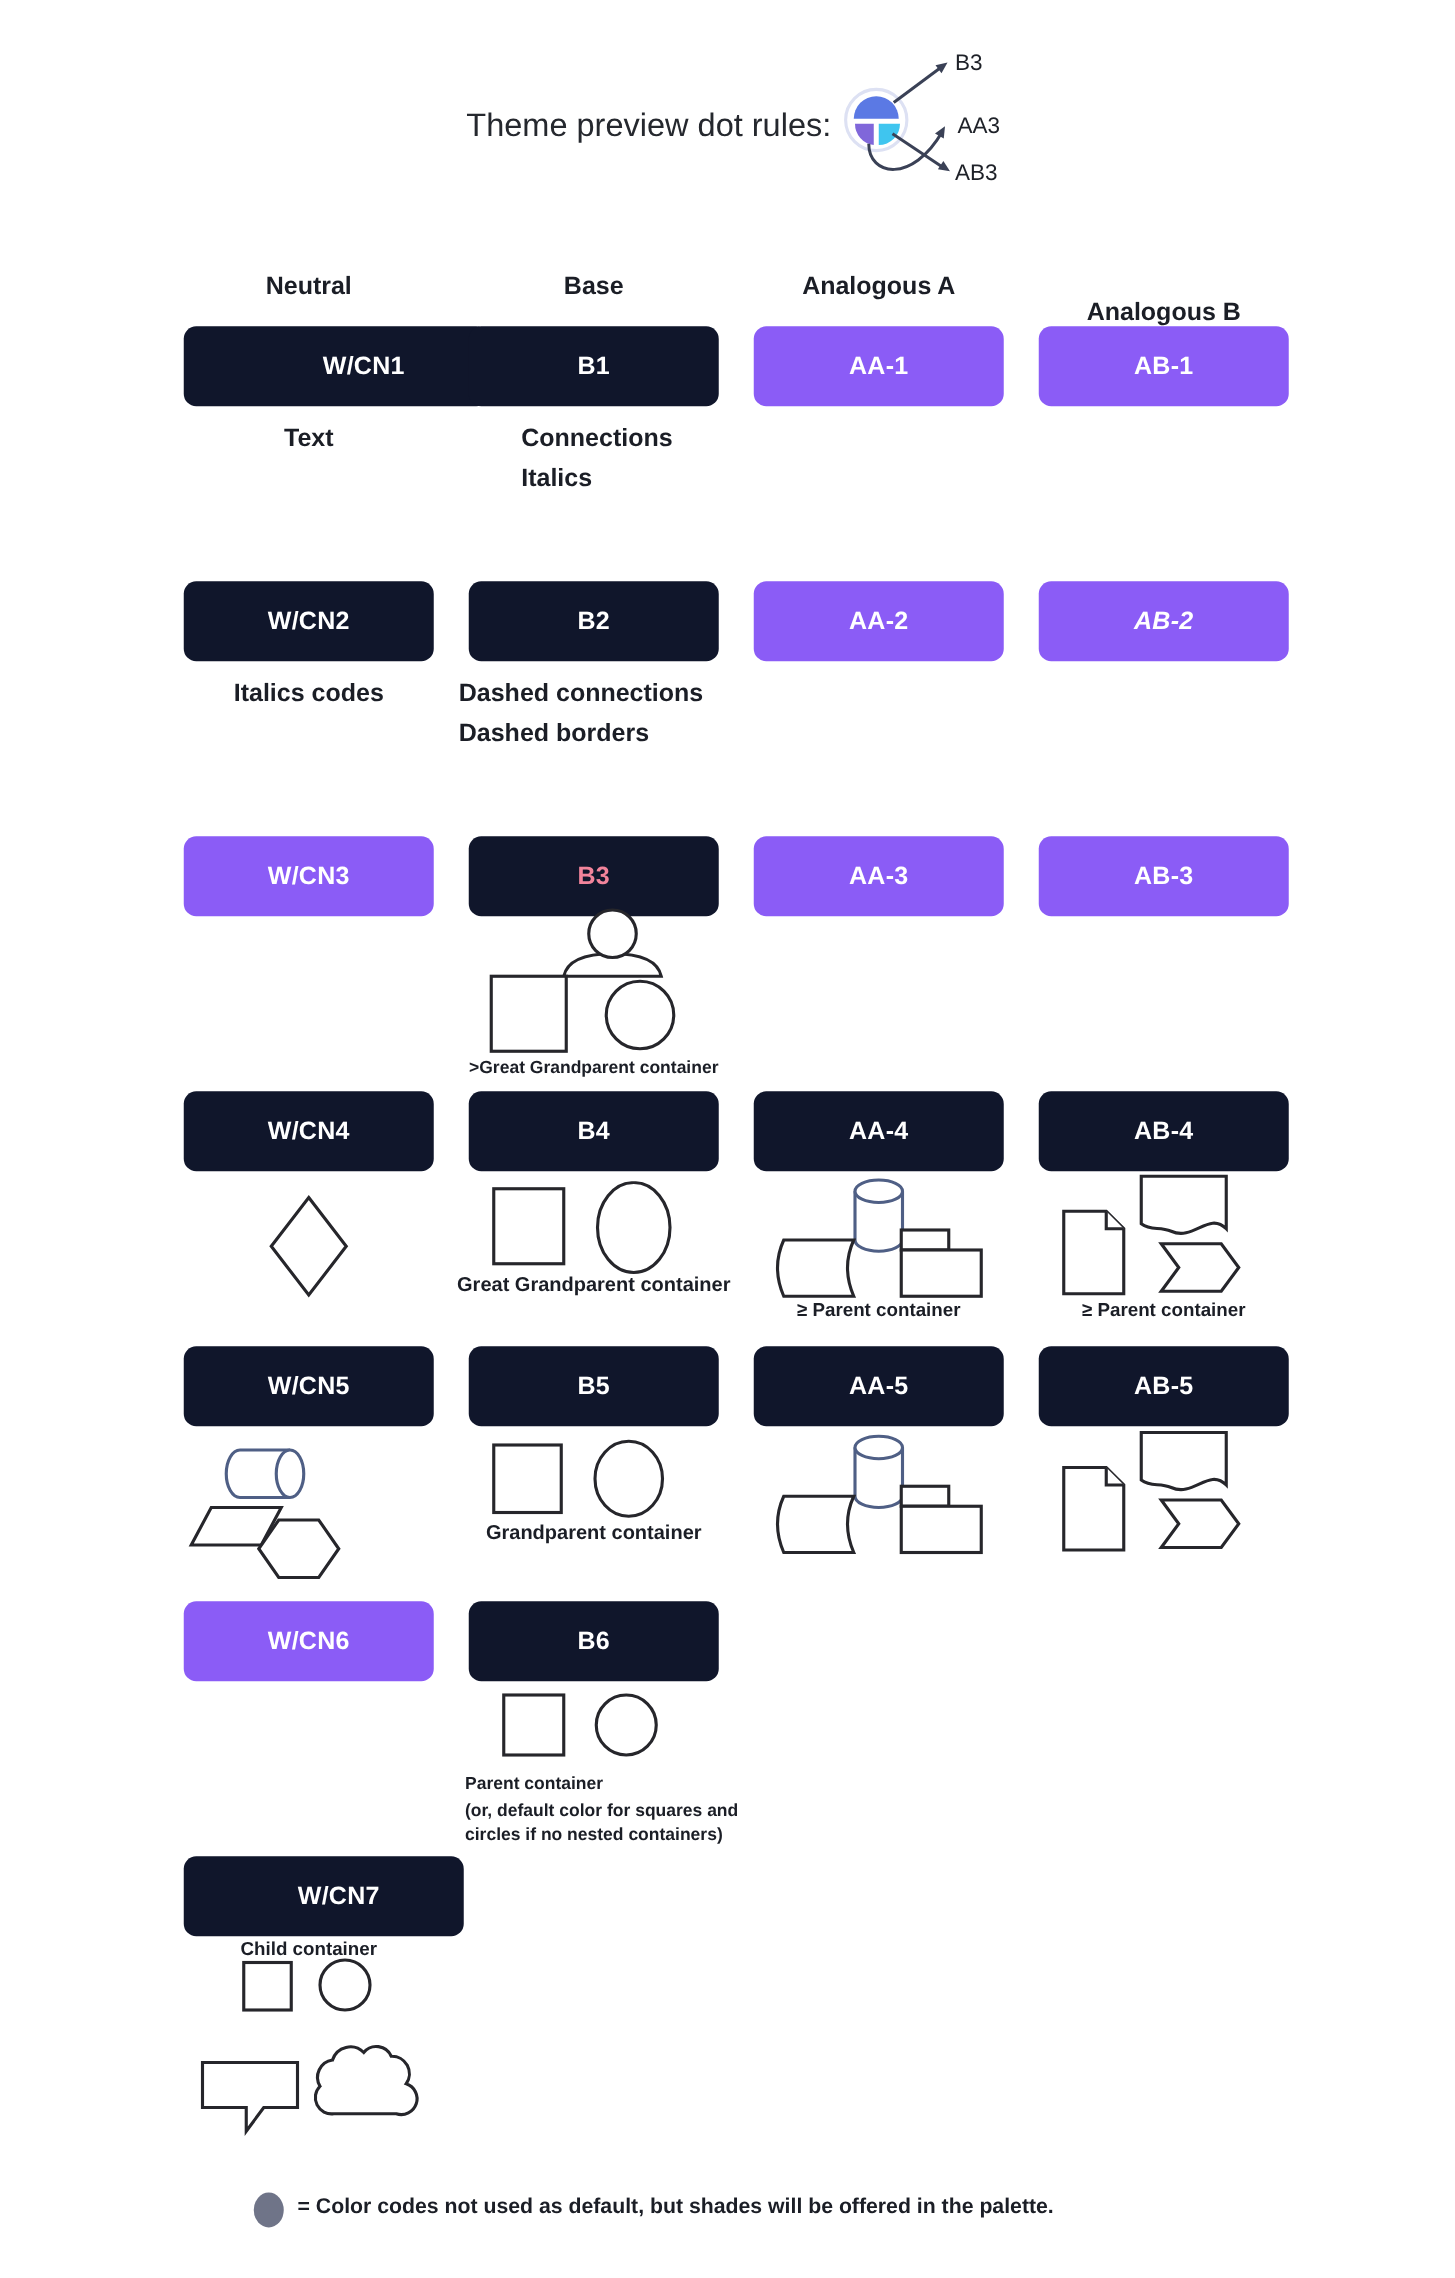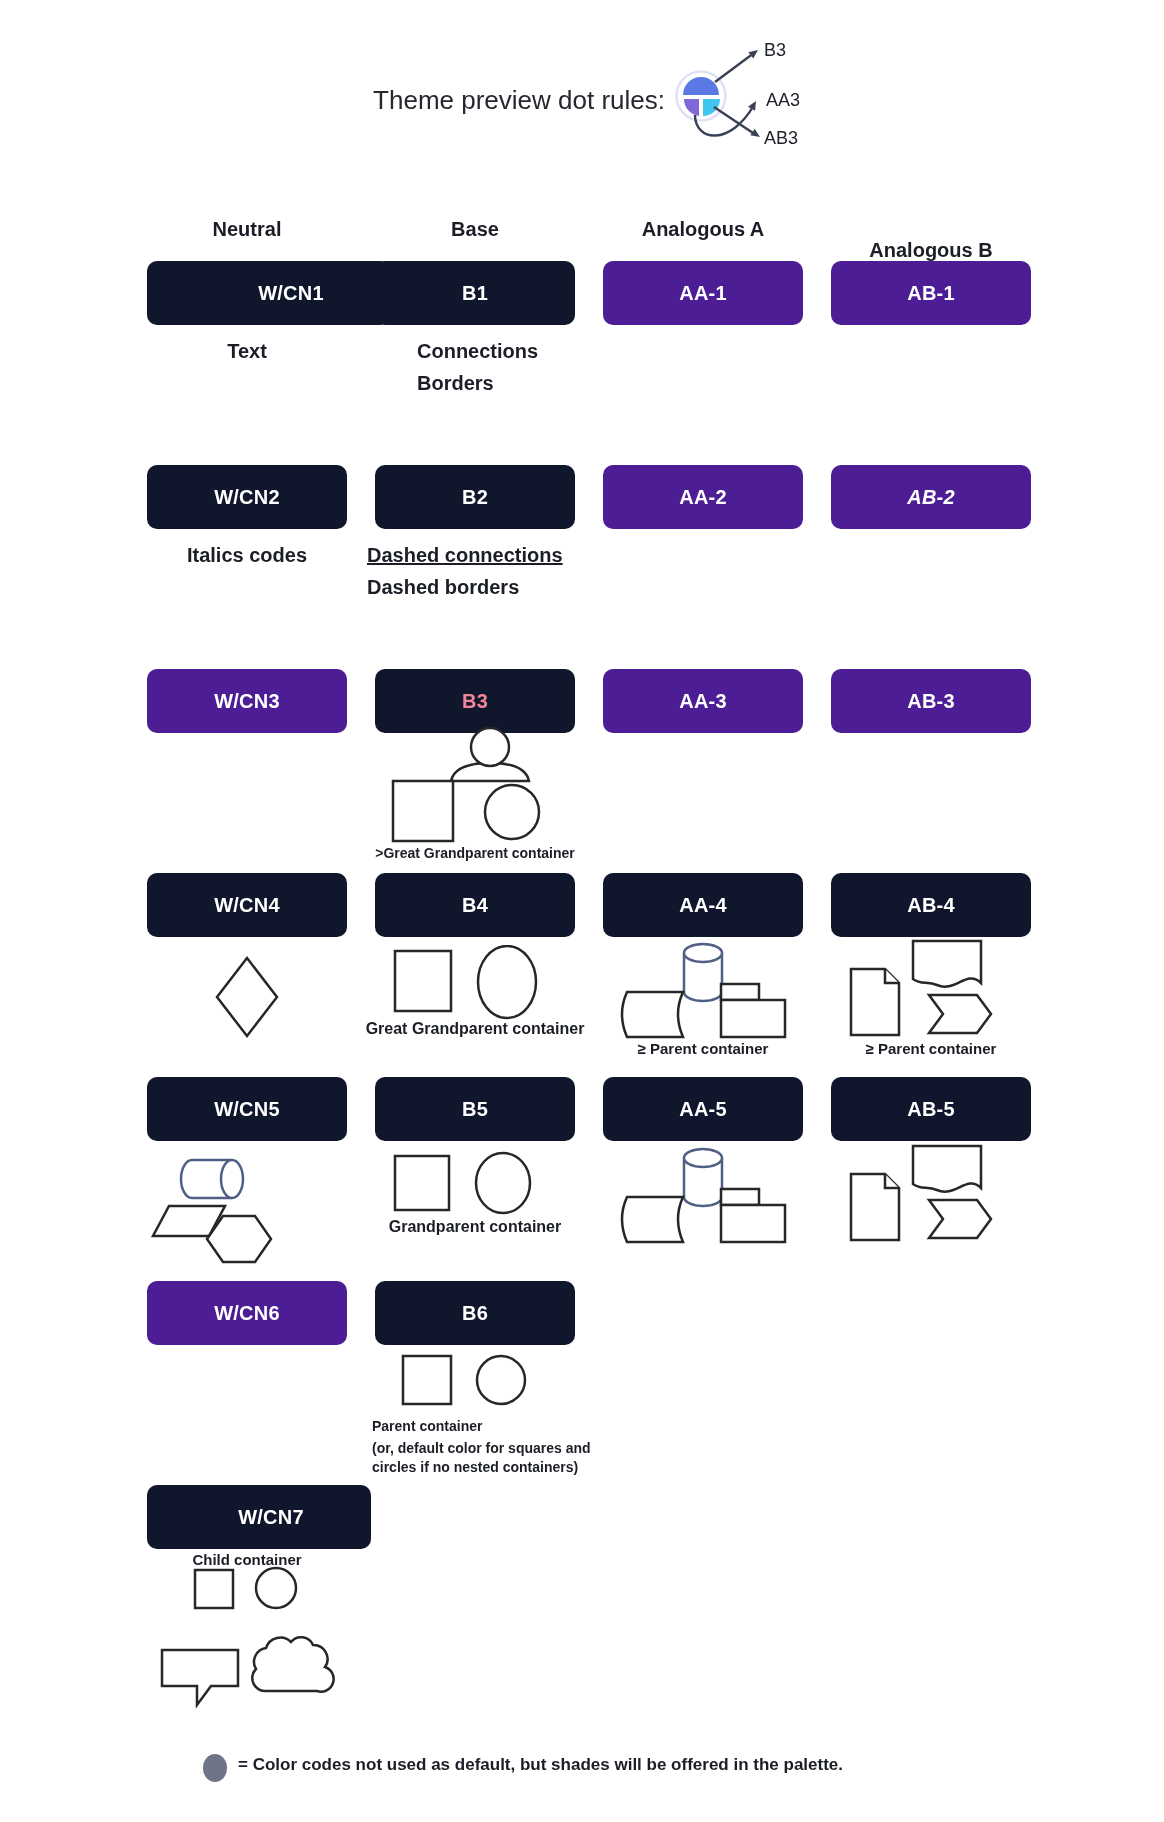--- a/index.html
+++ b/index.html
@@ -7,21 +7,21 @@
     width:1164px;height:1822px;position:relative;background:#ffffff;
     font-family:"Liberation Sans", sans-serif;color:#1b1e26;overflow:hidden;
   }
   .abs{position:absolute;}
   .sw{
     position:absolute;width:200px;height:64px;border-radius:10px;
     display:flex;align-items:center;justify-content:center;
     font-weight:700;font-size:20px;color:#ffffff;letter-spacing:.2px;
   }
   .sw.dark{background:#10162b;}
-  .sw.gray{background:#4c1d95;}
+  .sw.gray{background:#8b5cf6;}
   .sw.pinktext{color:#f2849b;}
   .hdr{
     position:absolute;top:218px;width:200px;text-align:center;
     font-weight:700;font-size:20px;color:#1b1e26;
   }
   .note{position:absolute;font-weight:700;font-size:20px;color:#1b1e26;}
   .cap{position:absolute;font-weight:700;color:#1b1e26;}
   .c200{width:200px;text-align:center;}
   .c240{width:240px;text-align:center;}
   .c220{width:220px;text-align:center;}
@@ -69,29 +69,29 @@
 <div class="hdr" style="left:603px;">Analogous A</div>
 <div class="hdr" style="left:831px;margin-top:21px;">Analogous B</div>
 
 <div class="sw dark" style="left:147px;top:261px;padding-left:44px;">W/CN1</div>
 <div class="sw dark" style="left:375px;top:261px;">B1</div>
 <div class="sw gray" style="left:603px;top:261px;">AA-1</div>
 <div class="sw gray" style="left:831px;top:261px;">AB-1</div>
 
 <div class="note c200" style="left:147px;top:340px;">Text</div>
 <div class="note" style="left:417px;top:340px;">Connections</div>
-<div class="note" style="left:417px;top:372px;">Borders</div>
+<div class="note" style="left:417px;top:372px;">Italics</div>
 
 <div class="sw dark" style="left:147px;top:465px;">W/CN2</div>
 <div class="sw dark" style="left:375px;top:465px;">B2</div>
 <div class="sw gray" style="left:603px;top:465px;">AA-2</div>
 <div class="sw gray" style="left:831px;top:465px;font-style:italic;">AB-2</div>
 
 <div class="note c200" style="left:147px;top:544px;">Italics codes</div>
-<div class="note" style="left:367px;top:544px;text-decoration:underline;">Dashed connections</div>
+<div class="note" style="left:367px;top:544px;">Dashed connections</div>
 <div class="note" style="left:367px;top:576px;">Dashed borders</div>
 
 <div class="sw gray" style="left:147px;top:669px;">W/CN3</div>
 <div class="sw dark pinktext" style="left:375px;top:669px;">B3</div>
 <div class="sw gray" style="left:603px;top:669px;">AA-3</div>
 <div class="sw gray" style="left:831px;top:669px;">AB-3</div>
 
 <svg class="abs" style="left:375px;top:723px;" width="200" height="125" viewBox="0 0 200 125">
   <path class="shape" d="M76,58 Q80,40 115,40 Q150,40 154,58 Z"></path>
   <circle class="shape" cx="115" cy="24" r="19"></circle>

